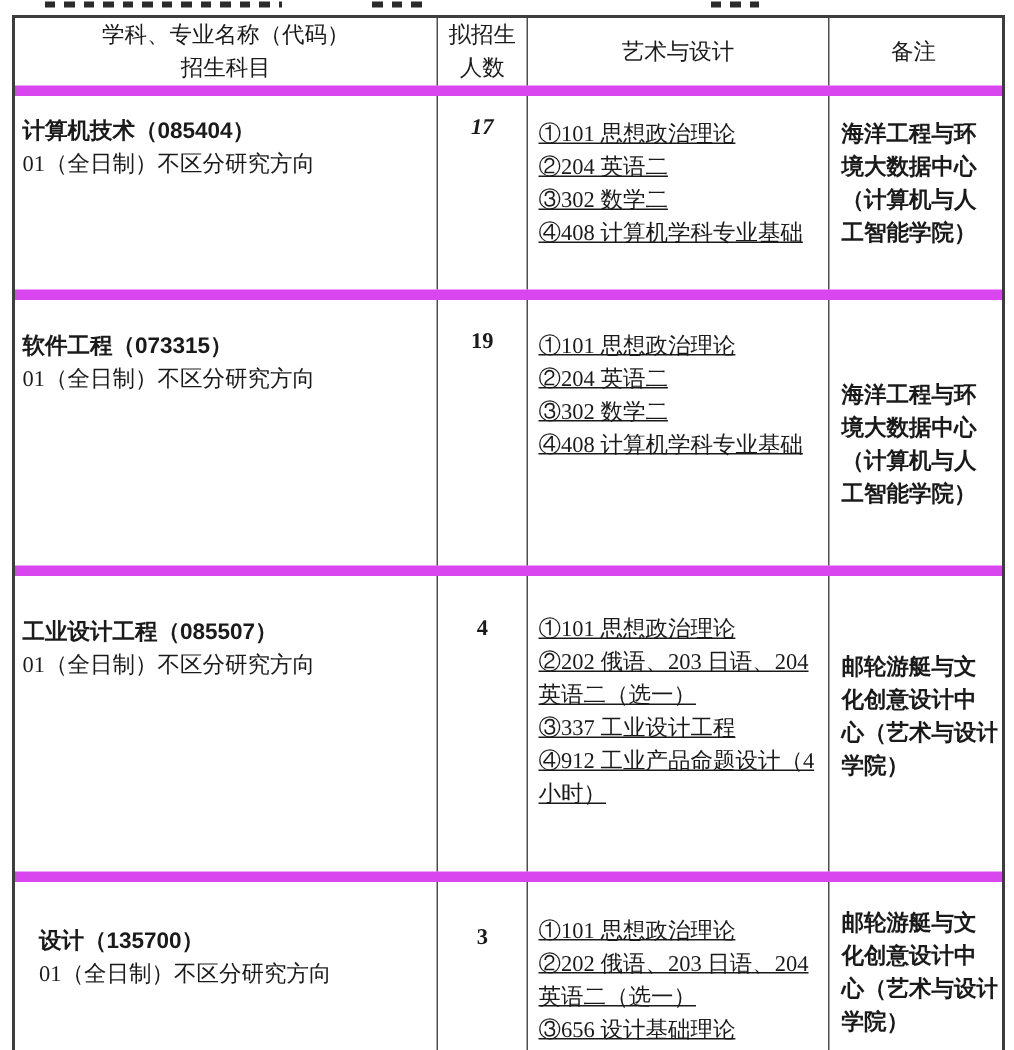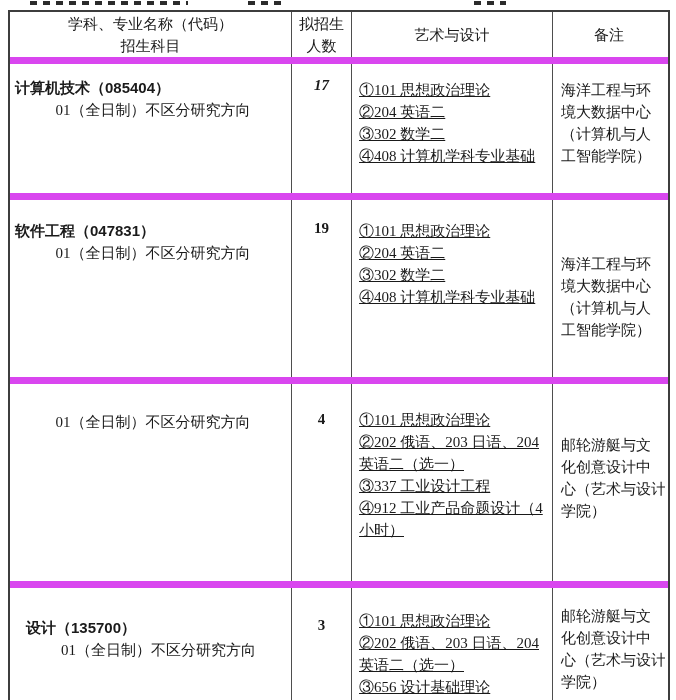--- a/index.html
+++ b/index.html
@@ -35,24 +35,24 @@
 
   
   .row1{height:129px;}
   .row2{height:177px;}
   .row3{height:197px;}
   .row4{height:136px;}
 
   .c1{padding-left:5px;}
   .c2{text-align:center;font-weight:bold;font-size:15px;}
   .c3{padding-left:7px;text-decoration:underline;}
-  .c4{padding-left:8px;}
+  .c4{padding-left:8px;font-weight:bold;}
 
   .program{font-family:"Liberation Sans","DejaVu Sans",sans-serif;font-weight:bold;line-height:22px;white-space:nowrap;}
-  .direction{line-height:22px;white-space:nowrap;text-align:center;}
+  .direction{line-height:22px;white-space:nowrap;}
 
   .row1 .c1{padding-top:13px;} .row1 .c2{padding-top:13px;font-style:italic;} .row1 .c3{padding-top:15px;} .row1 .c4{padding-top:15px;}
   .row2 .c1{padding-top:20px;} .row2 .c2{padding-top:20px;} .row2 .c3{padding-top:20px;} .row2 .c4{padding-top:53px;}
   .row3 .c1{padding-top:27px;} .row3 .c2{padding-top:27px;} .row3 .c3{padding-top:25px;} .row3 .c4{padding-top:50px;}
   .row4 .c1{padding-top:29px;padding-left:16px;} .row4 .c2{padding-top:29px;} .row4 .c3{padding-top:22px;} .row4 .c4{padding-top:17px;}
 </style>
 </head>
 <body>
 
 <div class="page">
@@ -95,40 +95,41 @@
       <div class="td c4">
         <div class="line">海洋工程与环</div>
         <div class="line">境大数据中心</div>
         <div class="line">（计算机与人</div>
         <div class="line">工智能学院）</div>
       </div>
     </div>
 
     <div class="tr row2">
       <div class="td c1">
-        <div class="program">软件工程（047831）</div>
+        <div class="program">软件工程（073315）</div>
         <div class="direction">01（全日制）不区分研究方向</div>
       </div>
       <div class="td c2">19</div>
       <div class="td c3">
         <div class="line">①101 思想政治理论</div>
         <div class="line">②204 英语二</div>
         <div class="line">③302 数学二</div>
         <div class="line">④408 计算机学科专业基础</div>
       </div>
       <div class="td c4">
         <div class="line">海洋工程与环</div>
         <div class="line">境大数据中心</div>
         <div class="line">（计算机与人</div>
         <div class="line">工智能学院）</div>
       </div>
     </div>
 
     <div class="tr row3">
       <div class="td c1">
+        <div class="program">工业设计工程（085507）</div>
         <div class="direction">01（全日制）不区分研究方向</div>
       </div>
       <div class="td c2">4</div>
       <div class="td c3">
         <div class="line">①101 思想政治理论</div>
         <div class="line">②202 俄语、203 日语、204</div>
         <div class="line">英语二（选一）</div>
         <div class="line">③337 工业设计工程</div>
         <div class="line">④912 工业产品命题设计（4</div>
         <div class="line">小时）</div>

